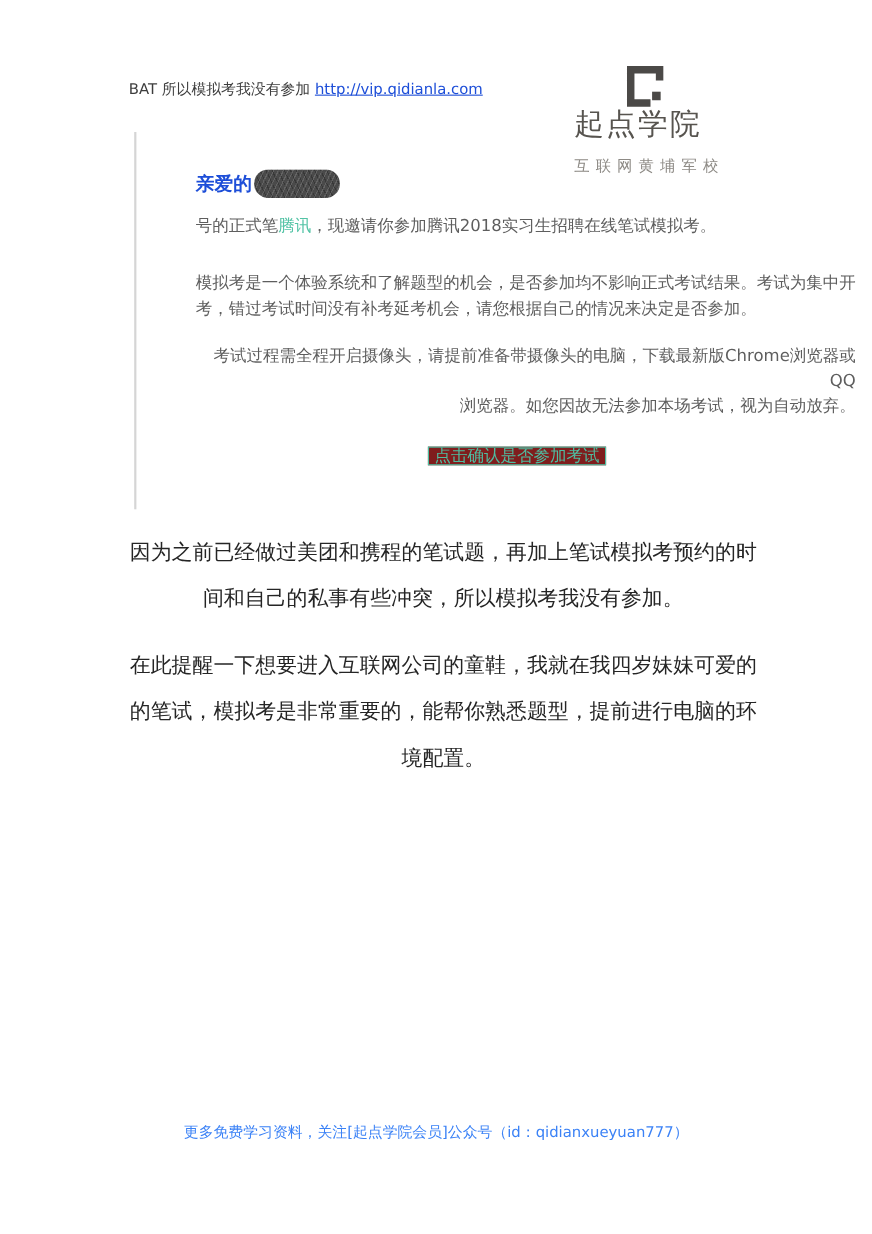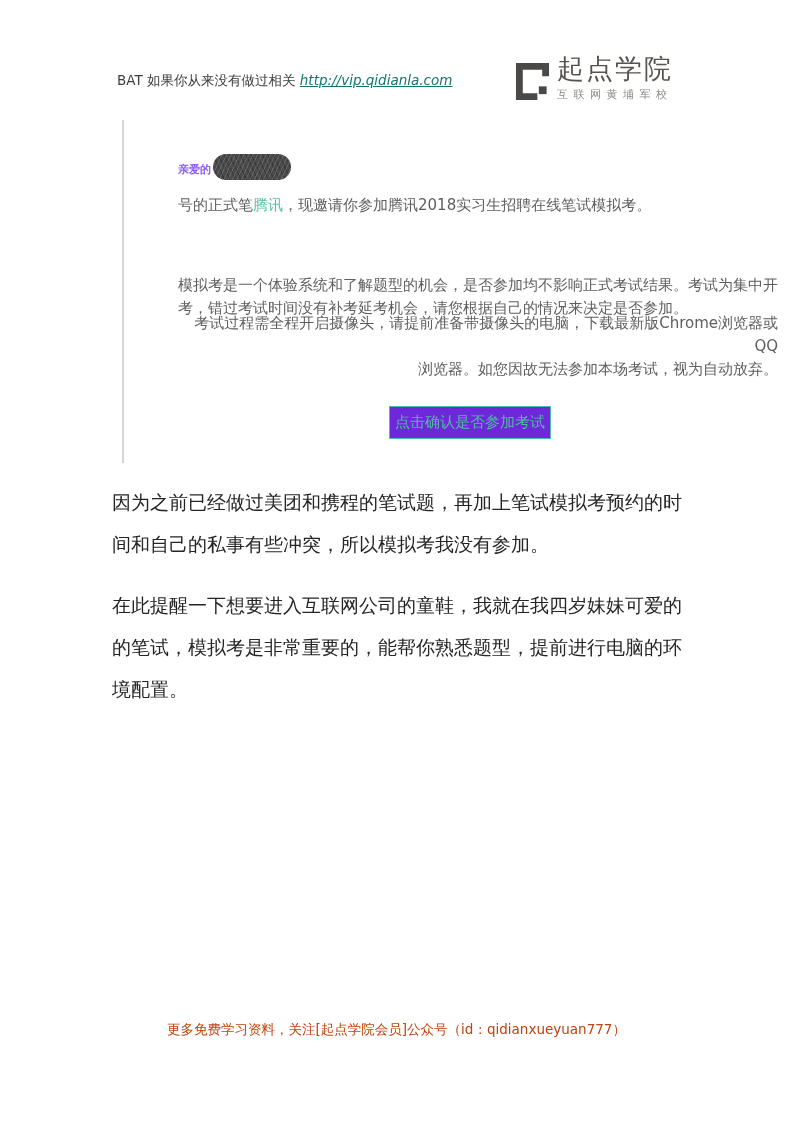--- a/index.html
+++ b/index.html
@@ -10,99 +10,99 @@
     font-family: "DejaVu Sans", "Liberation Sans", sans-serif;
     overflow: hidden;
   }
 
   
   .header-tagline {
     position: absolute; left: 117px; top: 72px;
     font-size: 13.5px; color: #3d3d3d; white-space: nowrap;
   }
   .header-tagline a {
-    color: #0f766e; text-decoration: underline; cursor: pointer; font-style: italic;
+    color: #1d4ed8; text-decoration: underline; cursor: pointer;
   }
   .logo {
     position: absolute; left: 515px; top: 54px;
-    display: flex; align-items: flex-end;
+    display: flex; align-items: center; flex-direction: column;
   }
   .logo-icon { width: 35px; height: 41px; margin-top: 4px; }
   .logo-textblock { margin-left: 7px; }
   .logo-title {
     font-size: 27px; color: #57544f; letter-spacing: 2px;
     line-height: 30px; white-space: nowrap;
   }
   .logo-subtitle {
-    font-size: 11px; color: #8d8a85; letter-spacing: 5.5px;
-    margin-top: 3px; white-space: nowrap;
+    font-size: 14px; color: #8d8a85; letter-spacing: 5.5px;
+    margin-top: 13px; white-space: nowrap;
   }
 
   
   .email-shot {
     position: absolute; left: 122px; top: 120px;
     width: 650px; height: 343px;
     border-left: 2px solid #d5d5d5;
   }
   .email-greeting {
     position: absolute; left: 54px; top: 34px;
-    font-size: 11px; font-weight: bold; color: #8b5cf6;
+    font-size: 17px; font-weight: bold; color: #1d4ed8;
     white-space: nowrap;
   }
   .redacted-blob {
     display: inline-block; width: 78px; height: 26px;
     margin-left: 2px; vertical-align: -7px;
     border-radius: 13px;
     background-color: #4a4a4a;
     background-image:
       repeating-linear-gradient(115deg, rgba(255,255,255,0.14) 0 1px, transparent 1px 4px),
       repeating-linear-gradient(65deg, rgba(0,0,0,0.25) 0 1px, transparent 1px 5px);
   }
   .email-p {
     position: absolute; left: 54px; width: 600px;
     font-size: 15px; line-height: 23px; color: #5e5e5e;
     white-space: pre-line;
   }
   .email-p1 { top: 74px; }
-  .email-p2 { top: 126px; margin-top: 28px; }
+  .email-p2 { top: 126px; }
   .email-p3 { top: 192px; text-align: right; }
   .email-link { color: #52c3a5; cursor: pointer; }
   .confirm-btn {
     position: absolute; left: 265px; top: 286px;
-    width: 162px; height: 33px;
-    background: #6d28d9;
+    width: 162px; height: 17px;
+    background: #7f1d1d;
     border: 1px solid #4ebda1;
     color: #4ebda1;
     font-size: 15px;
     font-family: Liberation Serif, serif;
     display: flex; align-items: center; justify-content: center;
     cursor: pointer; white-space: nowrap;
   }
 
   
   .article {
-    position: absolute; left: 112px; top: 481px; width: 582px;
+    position: absolute; left: 112px; top: 481px; width: 582px; text-align: center;
   }
   .article p {
     font-size: 19px; line-height: 42px; color: #252525;
     white-space: pre-line;
     margin-bottom: 19px;
   }
 
   
   .page-footer {
     position: absolute; left: 0; top: 1021px; width: 793px;
     text-align: center;
-    font-size: 13.5px; color: #c2410c;
+    font-size: 13.5px; color: #3b82f6;
   }
 </style>
 </head>
 <body>
 
-<div class="header-tagline"><span>BAT 如果你从来没有做过相关 </span><a>http://vip.qidianla.com</a></div>
+<div class="header-tagline"><span>BAT 所以模拟考我没有参加 </span><a>http://vip.qidianla.com</a></div>
 
 <div class="logo">
   <svg class="logo-icon" viewBox="0 0 72 80" xmlns="http://www.w3.org/2000/svg">
     <path d="M63,29 V9 H9 V71 H46" fill="none" stroke="#4b4947" stroke-width="14"></path>
     <rect x="49" y="50" width="16" height="16" fill="#4b4947"></rect>
   </svg>
   <div class="logo-textblock">
     <div class="logo-title">起点学院</div>
     <div class="logo-subtitle">互联网黄埔军校</div>
   </div>

